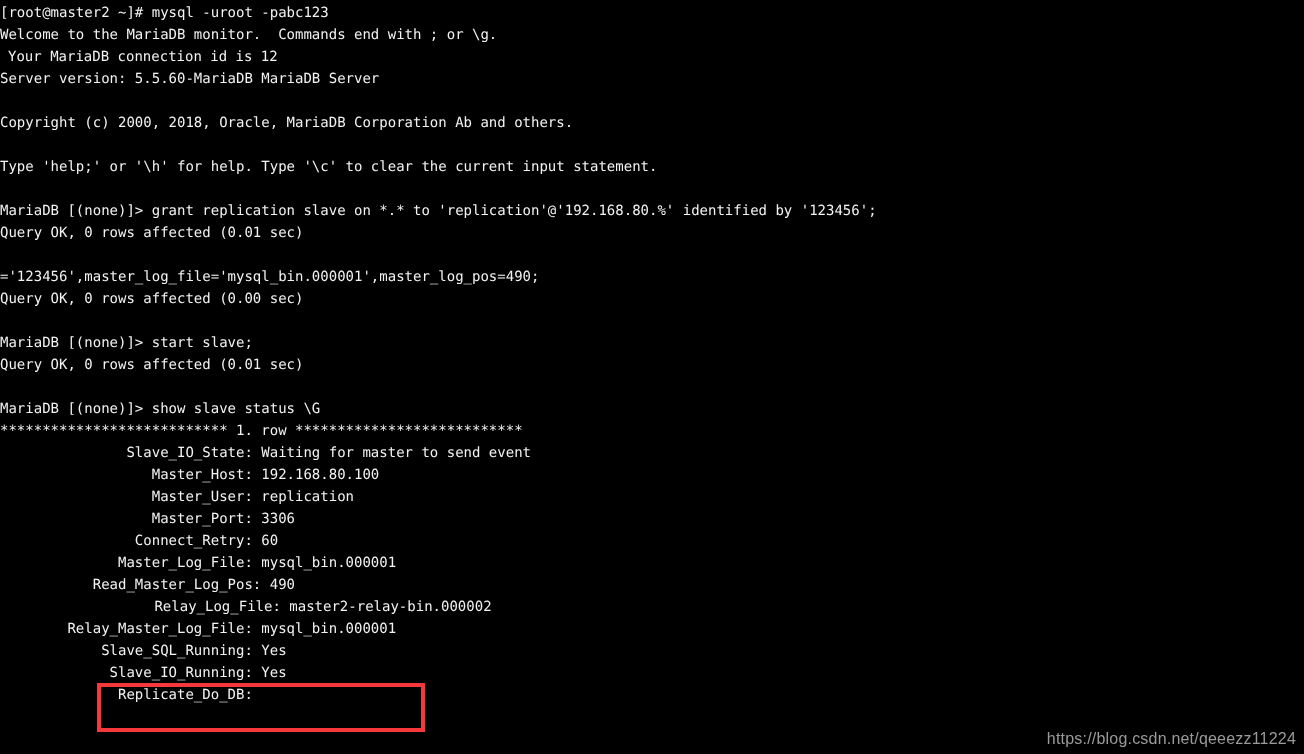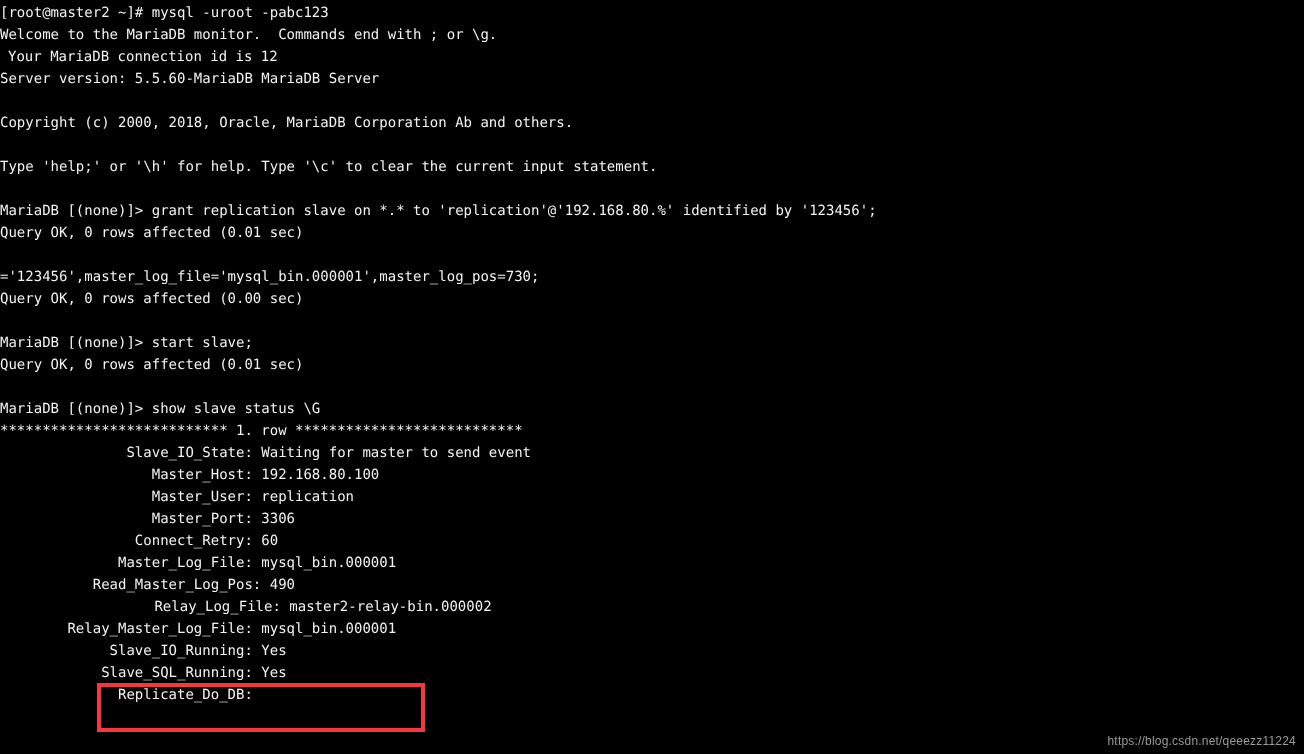--- a/index.html
+++ b/index.html
@@ -53,21 +53,21 @@
     border: 4px solid #f5383c;
     box-sizing: border-box;
     pointer-events: none;
     z-index: 5;
   }
   #watermark {
     position: absolute;
     right: 8px;
     bottom: 6px;
     font-family: "Liberation Sans", sans-serif;
-    font-size: 12px;
+    font-size: 16px;
     color: #9a9a9a;
     letter-spacing: 0.2px;
     white-space: nowrap;
     z-index: 6;
   }
 </style>
 </head>
 <body>
 
 <div id="terminal" style="background: rgb(0, 0, 0);">
@@ -78,39 +78,39 @@
       <div class="line" style="color: rgb(242, 242, 242); padding-left: 8px;">Your MariaDB connection id is 12</div>
       <div class="line" style="color: rgb(242, 242, 242);">Server version: 5.5.60-MariaDB MariaDB Server</div>
       <div class="line blank">&nbsp;</div>
       <div class="line" style="color: rgb(242, 242, 242);">Copyright (c) 2000, 2018, Oracle, MariaDB Corporation Ab and others.</div>
       <div class="line blank">&nbsp;</div>
       <div class="line" style="color: rgb(242, 242, 242);">Type 'help;' or '\h' for help. Type '\c' to clear the current input statement.</div>
       <div class="line blank">&nbsp;</div>
       <div class="line" style="color: rgb(242, 242, 242);">MariaDB [(none)]&gt; grant replication slave on *.* to 'replication'@'192.168.80.%' identified by '123456';</div>
       <div class="line" style="color: rgb(242, 242, 242);">Query OK, 0 rows affected (0.01 sec)</div>
       <div class="line blank">&nbsp;</div>
-      <div class="line" style="color: rgb(242, 242, 242);">='123456',master_log_file='mysql_bin.000001',master_log_pos=730;</div>
+      <div class="line" style="color: rgb(242, 242, 242);">='123456',master_log_file='mysql_bin.000001',master_log_pos=490;</div>
       <div class="line" style="color: rgb(242, 242, 242);">Query OK, 0 rows affected (0.00 sec)</div>
       <div class="line blank">&nbsp;</div>
       <div class="line" style="color: rgb(242, 242, 242);">MariaDB [(none)]&gt; start slave;</div>
       <div class="line" style="color: rgb(242, 242, 242);">Query OK, 0 rows affected (0.01 sec)</div>
       <div class="line blank">&nbsp;</div>
       <div class="line" style="color: rgb(242, 242, 242);">MariaDB [(none)]&gt; show slave status \G</div>
       <div class="line" style="color: rgb(242, 242, 242);">*************************** 1. row ***************************</div>
       <div class="line" style="color: rgb(242, 242, 242);">               Slave_IO_State: Waiting for master to send event</div>
       <div class="line" style="color: rgb(242, 242, 242);">                  Master_Host: 192.168.80.100</div>
       <div class="line" style="color: rgb(242, 242, 242);">                  Master_User: replication</div>
       <div class="line" style="color: rgb(242, 242, 242);">                  Master_Port: 3306</div>
       <div class="line" style="color: rgb(242, 242, 242);">                Connect_Retry: 60</div>
       <div class="line" style="color: rgb(242, 242, 242);">              Master_Log_File: mysql_bin.000001</div>
       <div class="line" style="color: rgb(242, 242, 242);">           Read_Master_Log_Pos: 490</div>
       <div class="line" style="color: rgb(242, 242, 242); padding-left: 28px;">               Relay_Log_File: master2-relay-bin.000002</div>
       <div class="line" style="color: rgb(242, 242, 242);">        Relay_Master_Log_File: mysql_bin.000001</div>
+      <div class="line" style="color: rgb(242, 242, 242);">            Slave_SQL_Running: Yes</div>
       <div class="line" style="color: rgb(242, 242, 242);">             Slave_IO_Running: Yes</div>
-      <div class="line" style="color: rgb(242, 242, 242);">            Slave_SQL_Running: Yes</div>
       <div class="line" style="color: rgb(242, 242, 242);">              Replicate_Do_DB:</div>
     </div>
 
   <div id="highlight-box" style="border-color: rgb(245, 56, 60);"></div>
 
   <div id="watermark" style="color: rgb(154, 154, 154);">https://blog.csdn.net/qeeezz11224</div>
 
 </div>
 
 </body></html>

